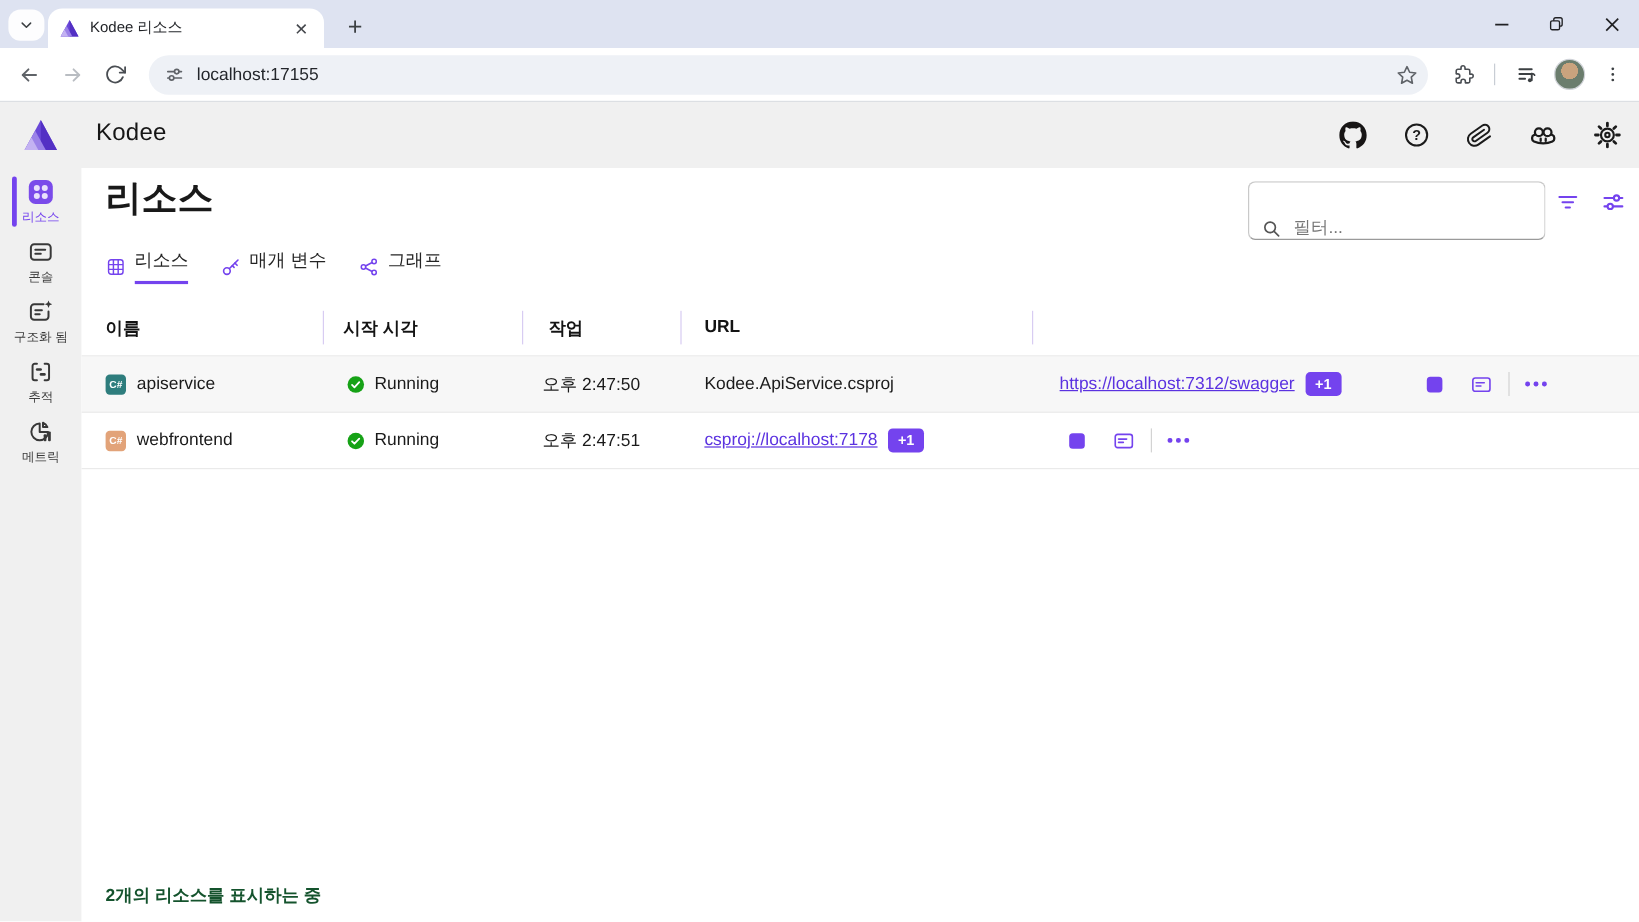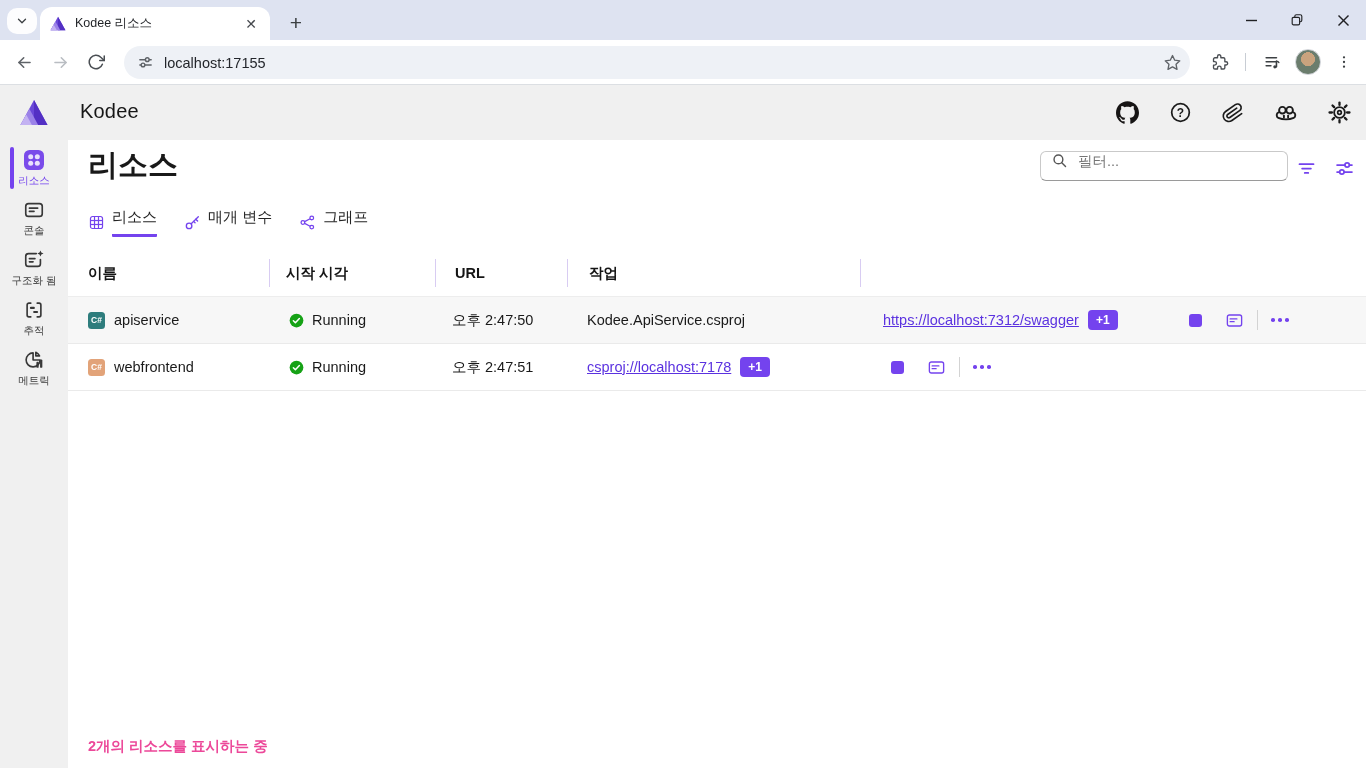--- a/index.html
+++ b/index.html
@@ -41,22 +41,22 @@
   .hdr-icon{width:26px;height:26px;display:flex;align-items:center;justify-content:center;color:#1b1b1b;}
   
   .sidebar{position:absolute;left:0;top:140px;width:68px;height:628px;background:#f0f0f0;padding-top:3px;box-sizing:border-box;}
   .side-item{position:relative;width:68px;height:50px;display:flex;flex-direction:column;align-items:center;justify-content:center;gap:3px;}
   .side-label{font-size:10.5px;color:#3a3a3a;white-space:nowrap;}
   .side-item.active .side-label{color:var(--accent,#7443ee);}
   .side-item.active::before{content:"";position:absolute;left:10px;top:4px;bottom:4px;width:3.5px;border-radius:2px;background:var(--accent,#7443ee);}
   
   .main{position:absolute;left:68px;top:140px;width:1298px;height:628px;background:#fff;}
   .page-title{position:absolute;left:20px;top:5px;font-size:30px;font-weight:600;color:#191919;}
-  .filterbox{position:absolute;right:78px;top:11px;width:248px;height:30px;border:1px solid #c9c9c9;border-bottom-color:#9a9a9a;
-    border-radius:6px;background:#fff;display:flex;align-items:flex-start;padding:0 10px;box-sizing:border-box;}
+  .filterbox{position:absolute;right:78px;top:11px;width:248px;height:49px;border:1px solid #c9c9c9;border-bottom-color:#9a9a9a;
+    border-radius:6px;background:#fff;display:flex;align-items:flex-end;padding:0 10px;box-sizing:border-box;}
   .filterbox input{border:none;outline:none;flex:1;font-size:14.5px;margin-left:8px;font-family:inherit;color:#222;background:transparent;}
   .filterbox input::placeholder{color:#757575;}
   .filter-tools{position:absolute;right:10px;top:16px;display:flex;gap:14px;}
   .ftool{width:24px;height:24px;display:flex;align-items:center;justify-content:center;}
   .tabsrow{position:absolute;left:20px;top:68px;display:flex;gap:27px;align-items:center;}
   .vtab{display:flex;align-items:center;gap:7px;}
   .vtab-label{font-size:15px;color:#242424;padding-bottom:7px;border-bottom:3px solid transparent;}
   .vtab.active .vtab-label{border-bottom-color:var(--accent,#7443ee);border-radius:1px;}
   
   .rtable{position:absolute;left:0;right:0;top:110px;}
@@ -74,21 +74,21 @@
   .statetxt{margin-left:8px;}
   .urllink{color:var(--link,#5b32e0);text-decoration:underline;white-space:nowrap;}
   .urlbadge{margin-left:9px;background:var(--accent,#7443ee);color:#fff;font-size:12px;font-weight:600;
     border-radius:4px;padding:2.5px 8px;line-height:1.2;}
   .cell.actions{padding-left:28px;gap:0;}
   .stopbtn{width:13px;height:13px;border-radius:3px;background:var(--accent,#7443ee);flex:none;}
   .act-gap{width:23px;flex:none;}
   .act-div{width:1px;height:20px;background:#d3d3d3;margin:0 13px;flex:none;}
   .dots{display:flex;gap:3.5px;align-items:center;}
   .dots i{width:3.5px;height:3.5px;border-radius:50%;background:var(--accent,#7443ee);}
-  .tfooter{position:absolute;left:20px;bottom:12px;font-size:14.5px;font-weight:700;color:#ec4899;}
+  .tfooter{position:absolute;left:20px;bottom:12px;font-size:14.5px;font-weight:700;color:#14532d;}
 </style>
 </head>
 <body>
 
 <div class="tabstrip">
   <div class="tab-search">
     <svg width="14" height="14" viewBox="0 0 24 24" fill="none" stroke="#3c4043" stroke-width="2.2" stroke-linecap="round" stroke-linejoin="round">
         <path d="M6 9l6 6 6-6"></path>
       </svg>
   </div>
@@ -341,22 +341,22 @@
           <line x1="7.9" y1="13.2" x2="15.7" y2="17.3"></line>
         </svg>
       <span class="vtab-label">그래프</span>
     </div>
   </div>
 
   <div class="rtable">
     <div class="trow thead">
       <div class="th">이름</div>
       <div class="th" style="padding-left:17px">시작 시각</div>
+      <div class="th" style="padding-left:22px">작업</div>
       <div class="th">URL</div>
-      <div class="th" style="padding-left:22px">작업</div>
     </div>
     <div class="tbody">
 
       <div class="trow">
         <div class="cell">
           <span class="chip" style="background: rgb(46, 125, 125);">C#</span>
           <span>apiservice</span>
         </div>
         <div class="cell">
           <svg width="15" height="15" viewBox="0 0 24 24">

